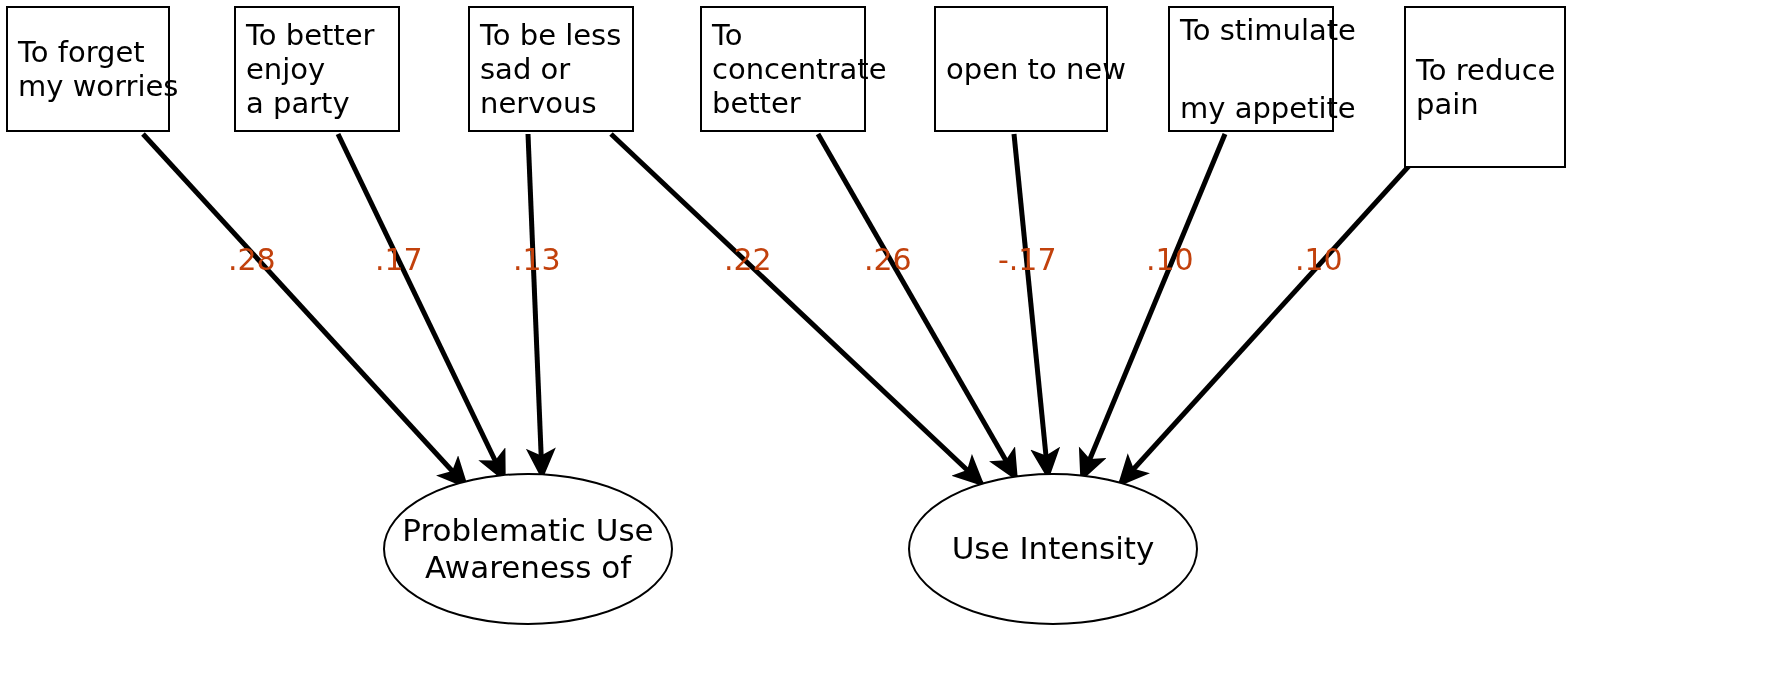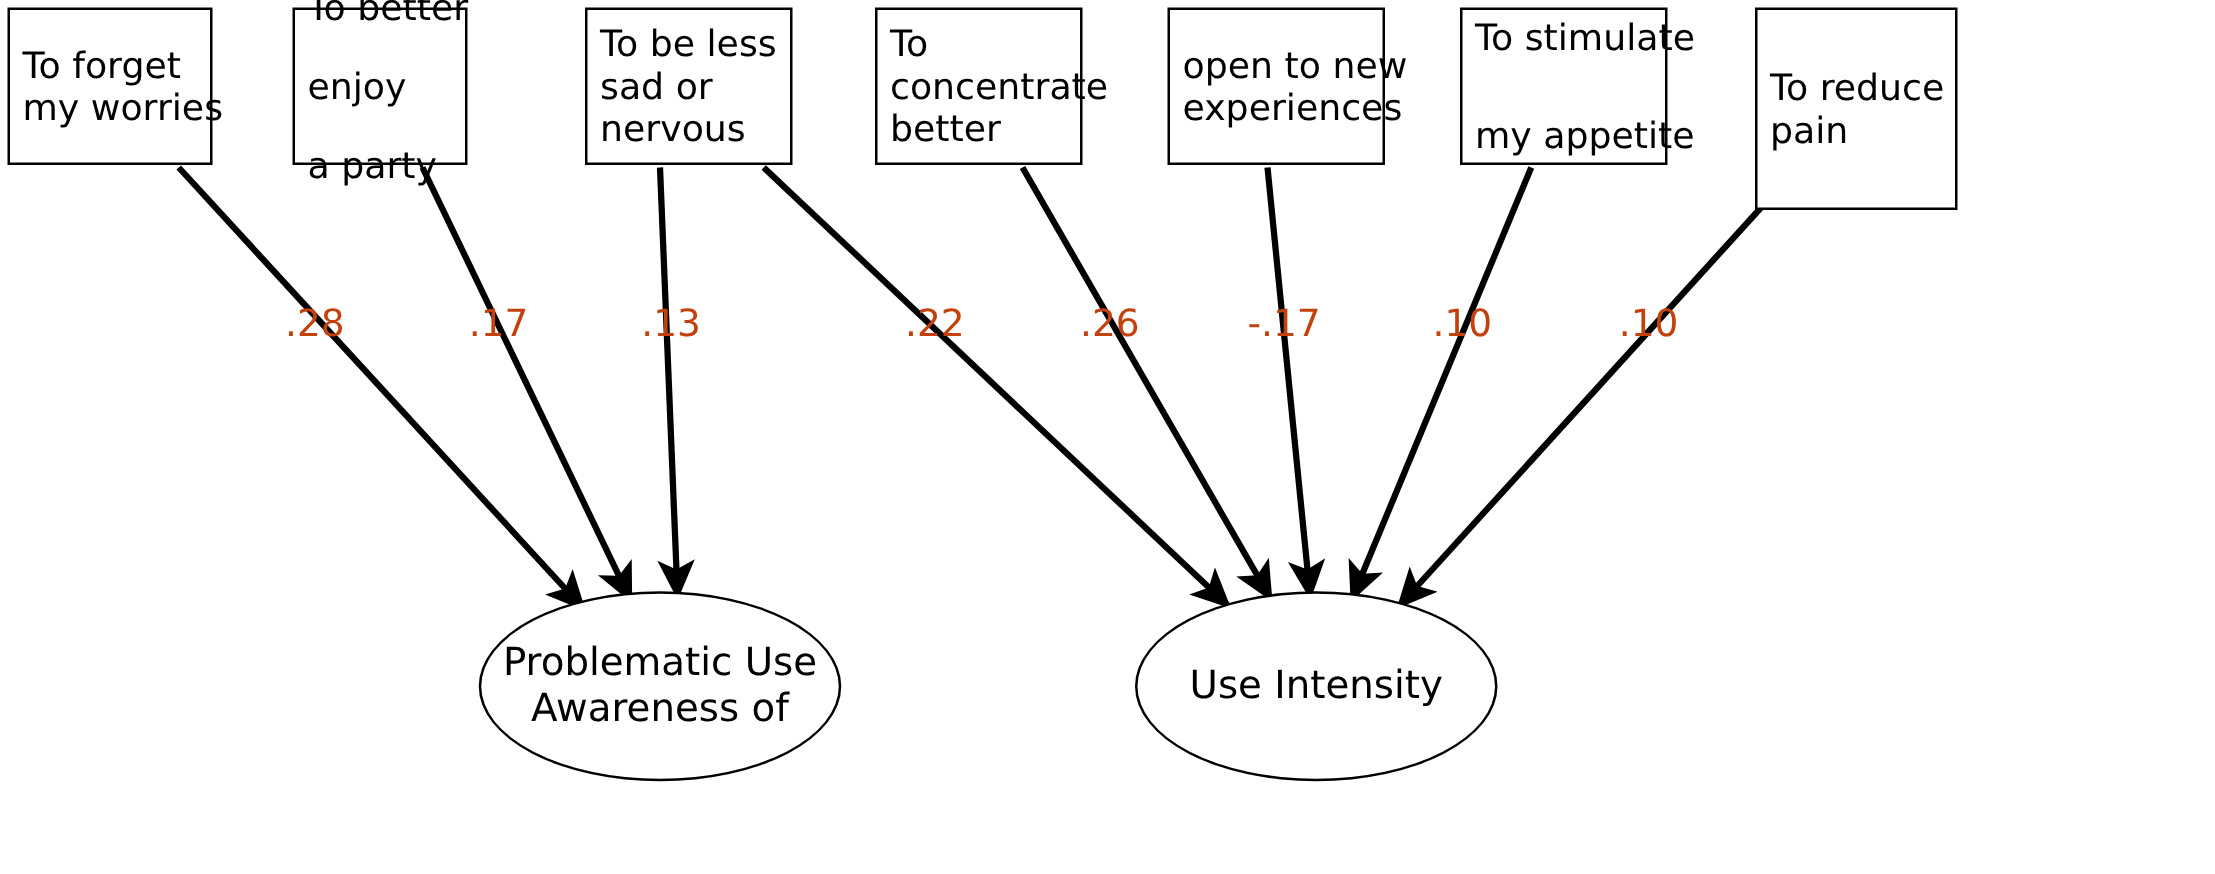--- a/index.html
+++ b/index.html
@@ -86,38 +86,37 @@
         <line x1="1225" y1="134" x2="1082" y2="478" stroke="#000000" stroke-width="5" marker-end="url(#arrowhead)"></line>
         <line x1="1438" y1="134" x2="1120" y2="484" stroke="#000000" stroke-width="5" marker-end="url(#arrowhead)"></line>
       </g>
   </svg>
 
   <div id="boxes-layer">
       <div class="obs-box" style="left: 6px; top: 6px; width: 164px; height: 126px;">
         <span class="ln">To forget</span>
         <span class="ln">my worries</span>
       </div>
-      <div class="obs-box" style="left: 234px; top: 6px; width: 140px; height: 126px; gap: 29px;">
+      <div class="obs-box" style="left: 234px; top: 6px; width: 166px; height: 126px;">
         <span class="ln">To better</span>
         <span class="ln">enjoy</span>
         <span class="ln">a party</span>
       </div>
       <div class="obs-box" style="left: 468px; top: 6px; width: 166px; height: 126px;">
         <span class="ln">To be less</span>
         <span class="ln">sad or</span>
         <span class="ln">nervous</span>
       </div>
       <div class="obs-box" style="left: 700px; top: 6px; width: 166px; height: 126px;">
         <span class="ln">To</span>
         <span class="ln">concentrate</span>
         <span class="ln">better</span>
       </div>
       <div class="obs-box" style="left: 934px; top: 6px; width: 174px; height: 126px;">
         <span class="ln">open to new</span>
-        <span class="ln">experiences</span>
       </div>
       <div class="obs-box" style="left: 1168px; top: 6px; width: 166px; height: 126px; gap: 44px;">
         <span class="ln">To stimulate</span>
         <span class="ln">my appetite</span>
       </div>
       <div class="obs-box" style="left: 1404px; top: 6px; width: 162px; height: 162px;">
         <span class="ln">To reduce</span>
         <span class="ln">pain</span>
       </div>
     </div>

